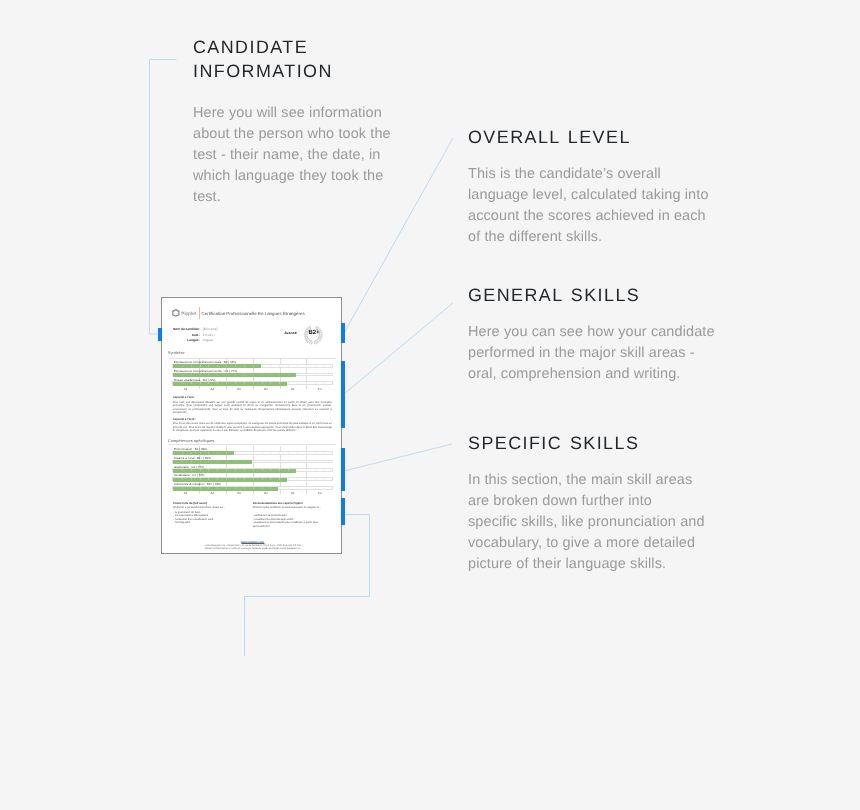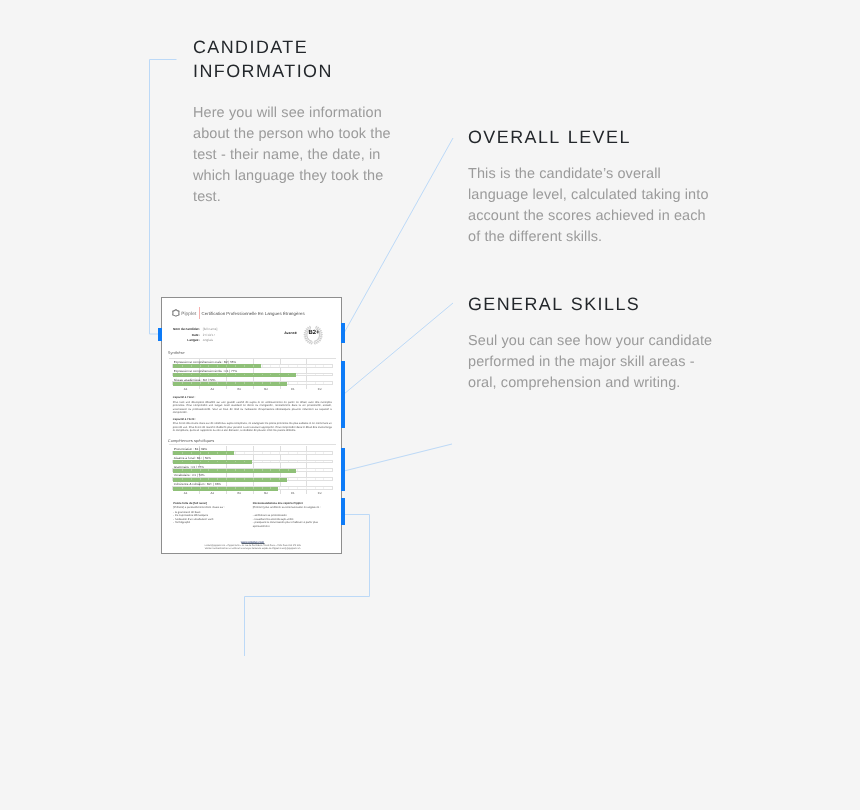--- a/index.html
+++ b/index.html
@@ -108,27 +108,35 @@
   <div class="callout" style="left:193px;top:36px;width:250px;">
     <h3>CANDIDATE
 INFORMATION</h3>
     <p style="margin-top:19.5px;">Here you will see information
 about the person who took the
 test - their name, the date, in
 which language they took the
 test.</p>
   </div>
 
-  <div class="callout" style="left:468px;top:293px;width:300px;">
+  <div class="callout" style="left:468px;top:284px;width:300px;">
     <h3>GENERAL SKILLS</h3>
-    <p style="margin-top:14px;">Seul you can see how your candidate
+    <p style="margin-top:14px;">Here you can see how your candidate
 performed in the major skill areas -
 oral, comprehension and writing.</p>
   </div>
 
+  <div class="callout" style="left:468px;top:432px;width:300px;">
+    <h3>SPECIFIC SKILLS</h3>
+    <p style="margin-top:14px;">In this section, the main skill areas
+are broken down further into
+specific skills, like pronunciation and
+vocabulary, to give a more detailed
+picture of their language skills.</p>
+  </div>
 
 
   <div class="report" style="left:161px;top:297px;width:181px;height:257px;">
     <div class="rp-inner">
 
       <div class="rp-head">
         <span class="rp-logo-mark">
           <svg viewBox="0 0 26 26" width="7.8" height="7.8">
             <path fill-rule="evenodd" fill="#767676" d="M13 0.8 c3.0 0 4.0 2.3 6.3 3.0 c2.3 0.7 4.5 0.2 5.6 2.5
                  c1.1 2.3 -0.4 4.2 -0.4 6.7 c0 2.6 1.5 4.4 0.4 6.7

